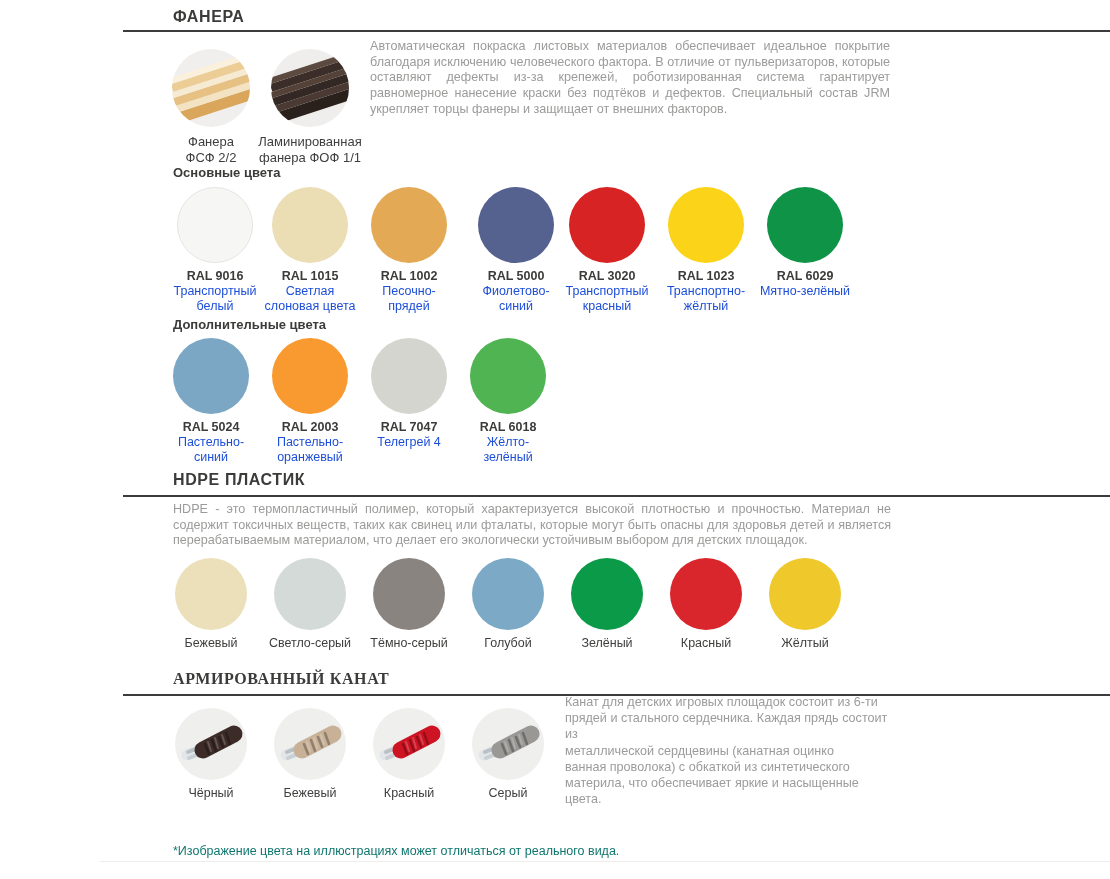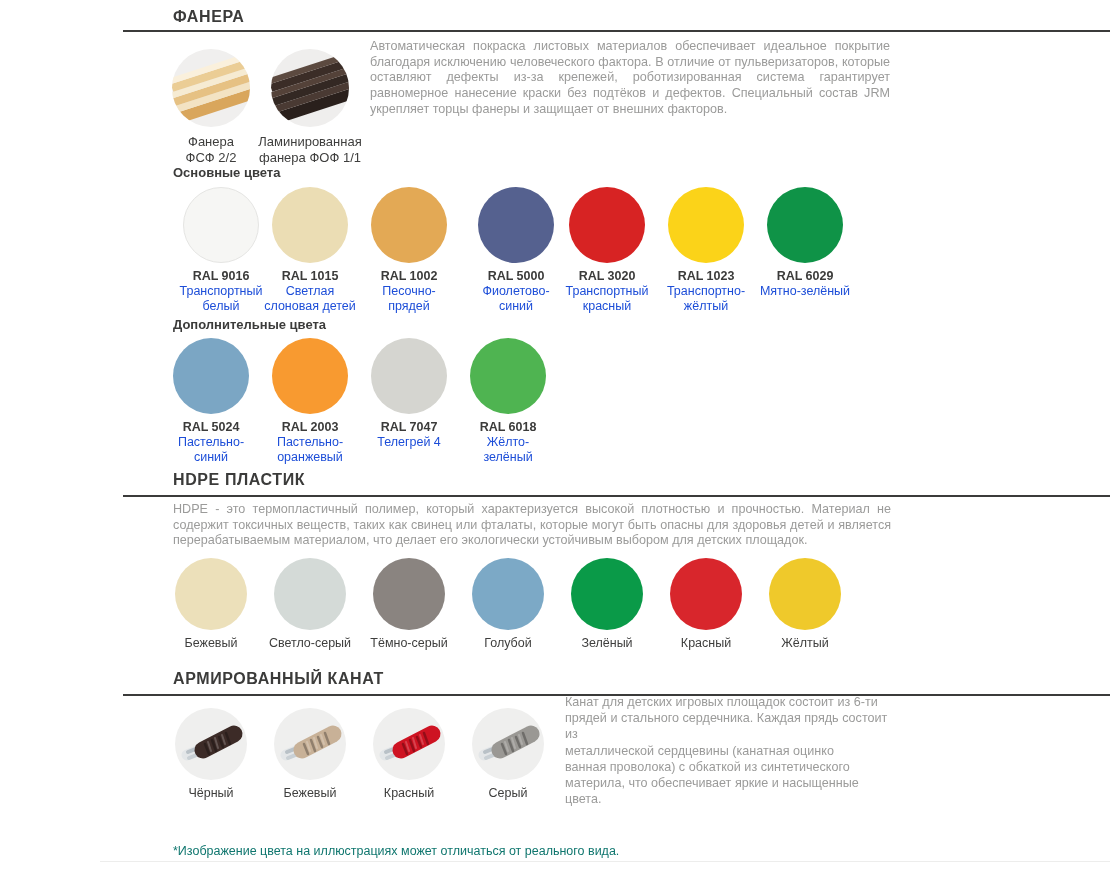--- a/index.html
+++ b/index.html
@@ -74,31 +74,31 @@
       </g>
     </svg>
     <div class="sample-label">Ламинированная
 фанера ФОФ 1/1</div>
   </div>
 
   <div class="abs desc" style="left:370px;top:39px;width:520px;">Автоматическая покраска листовых материалов обеспечивает идеальное покрытие благодаря исключению человеческого фактора. В отличие от пульверизаторов, которые оставляют дефекты из-за крепежей, роботизированная система гарантирует равномерное нанесение краски без подтёков и дефектов. Специальный состав JRM укрепляет торцы фанеры и защищает от внешних факторов.</div>
 
   <div class="abs row-heading" style="left:173px;top:165px;">Основные цвета</div>
 
-  <div class="cell" style="left:165px;top:187px;">
+  <div class="cell" style="left:159px;top:187px;">
     <div class="dot d76" style="background-color: rgb(246, 246, 244); border-color: rgb(229, 229, 227);"></div>
     <div class="code">RAL 9016</div>
     <div class="cname">Транспортный
 белый</div>
   </div>
   <div class="cell" style="left:254px;top:187px;">
     <div class="dot d76" style="background-color: rgb(235, 221, 180);"></div>
     <div class="code">RAL 1015</div>
     <div class="cname">Светлая
-слоновая детей</div>
+слоновая цвета</div>
   </div>
   <div class="cell" style="left:353px;top:187px;">
     <div class="dot d76" style="background-color: rgb(227, 169, 85);"></div>
     <div class="code">RAL 1002</div>
     <div class="cname">Песочно-
 прядей</div>
   </div>
   <div class="cell" style="left:460px;top:187px;">
     <div class="dot d76" style="background-color: rgb(85, 97, 143);"></div>
     <div class="code">RAL 5000</div>
@@ -176,21 +176,21 @@
   </div>
   <div class="cell" style="left:650px;top:558px;">
     <div class="dot d72" style="background-color: rgb(216, 38, 44);"></div>
     <div class="code" style="font-weight:normal;color:#3E3E3D;">Красный</div>
   </div>
   <div class="cell" style="left:749px;top:558px;">
     <div class="dot d72" style="background-color: rgb(239, 201, 43);"></div>
     <div class="code" style="font-weight:normal;color:#3E3E3D;">Жёлтый</div>
   </div>
 
-  <div class="abs sec-title" style="left:173px;top:670px;">АРМИРОВАННЫЙ КАНАТ</div>
+  <div class="abs sec-title" style="left:173px;top:670px;font-family:Liberation Serif, serif;">АРМИРОВАННЫЙ КАНАТ</div>
   <div class="abs rule" style="left:123px;top:694px;right:0;"></div>
 
   <div class="cell" style="left:155px;top:708px;">
     <span style="color: rgb(60, 43, 39);">
       <svg width="72" height="72" viewBox="0 0 72 72">
         <circle cx="36" cy="36" r="36" fill="#EFEFEE"></circle>
         <line x1="12" y1="47" x2="27" y2="41" stroke="#E3E6E8" stroke-width="11" stroke-linecap="round"></line>
         <line x1="13" y1="44" x2="28" y2="38" stroke="#B9C1C7" stroke-width="4" stroke-linecap="round"></line>
         <line x1="14" y1="50" x2="29" y2="44" stroke="#C9D0D5" stroke-width="4" stroke-linecap="round"></line>
         <line x1="28" y1="42" x2="59" y2="26" stroke="currentColor" stroke-width="17" stroke-linecap="round"></line>

